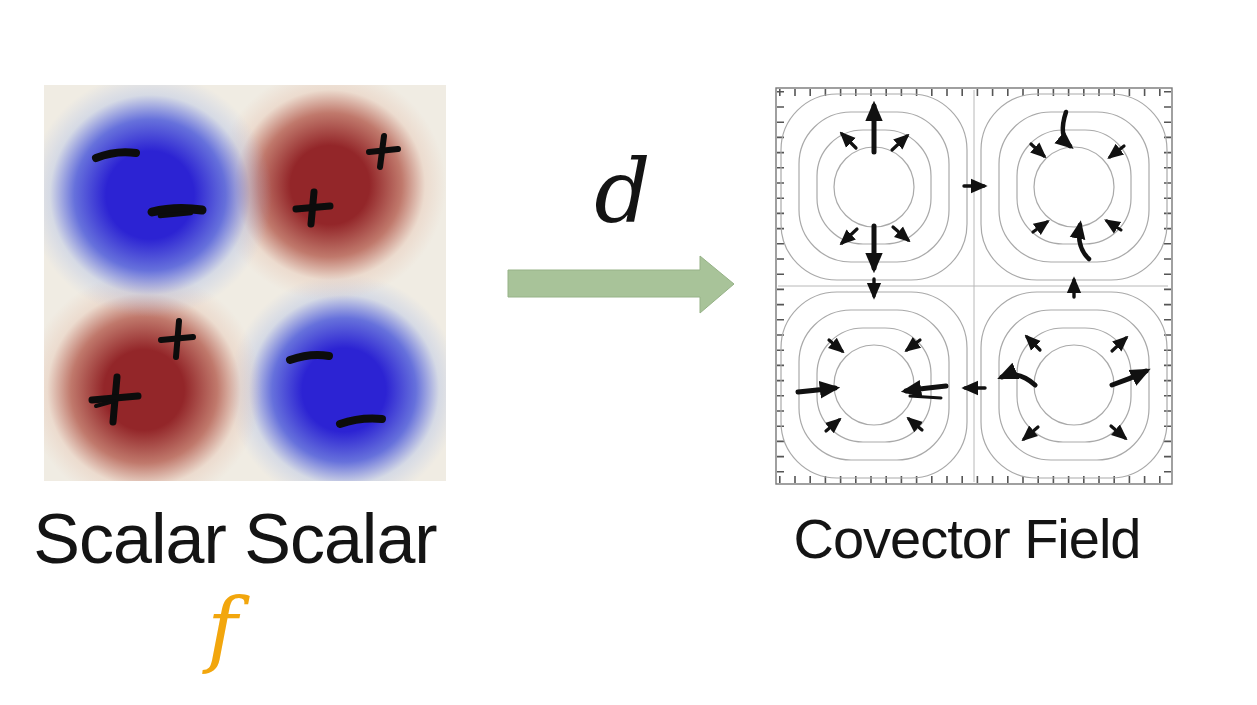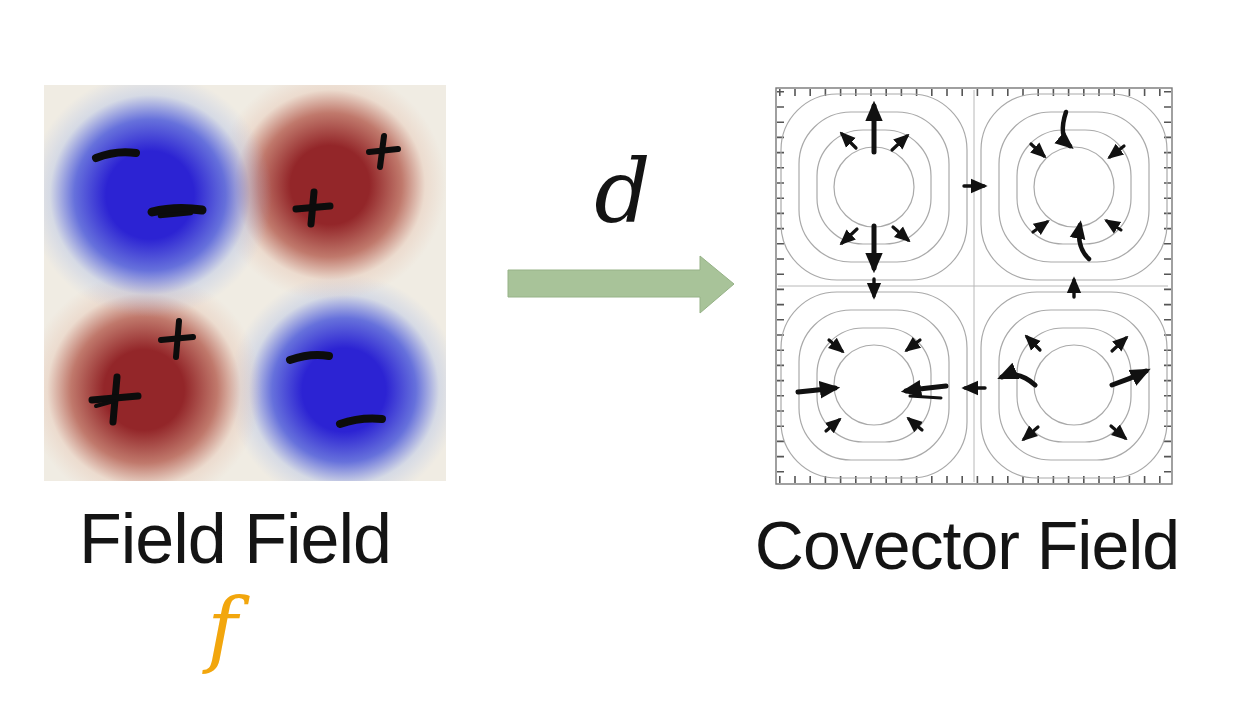--- a/index.html
+++ b/index.html
@@ -18,21 +18,21 @@
       #f0ece3;
   }
   
   #overlay{position:absolute;left:0;top:0;width:1257px;height:705px;}
   
   .title{
     position:absolute;text-align:center;color:#141414;
     font-size:70px;line-height:1;letter-spacing:-1px;white-space:nowrap;
   }
   #scalar-title{left:30px;top:504px;width:410px;}
-  #covector-title{left:752px;top:511px;width:430px;font-size:68px;}
+  #covector-title{left:752px;top:511px;width:430px;font-size:56px;}
   .math{
     position:absolute;text-align:center;line-height:1;white-space:nowrap;
     font-family:"DejaVu Serif",serif;font-style:italic;
   }
   #f-symbol{left:30px;top:588px;width:385px;font-size:82px;color:var(--gold,#F2A60D);}
   #d-operator{left:550px;top:148px;width:145px;font-size:88px;color:#141414;}
   #df-symbol{left:900px;top:596px;width:225px;font-size:64px;color:#141414;}
   #df-symbol .df-f{color:var(--gold,#F2A60D);padding-left:4px;}
 </style>
 </head>
@@ -157,18 +157,18 @@
         <path d="M1035,385 Q1018,370 1002,377" stroke-width="5" marker-end="url(#ahb)"></path>
         <path d="M1112,385 Q1130,379 1146,371" stroke-width="5" marker-end="url(#ahb)"></path>
         <line x1="1040" y1="350" x2="1027" y2="337" stroke-width="3.2" marker-end="url(#ah)"></line>
         <line x1="1112" y1="351" x2="1126" y2="338" stroke-width="3.2" marker-end="url(#ah)"></line>
         <line x1="1038" y1="427" x2="1024" y2="439" stroke-width="3.2" marker-end="url(#ah)"></line>
         <line x1="1111" y1="426" x2="1125" y2="438" stroke-width="3.2" marker-end="url(#ah)"></line>
       </g>
     </g>
   </svg>
 
-  <div class="title" id="scalar-title">Field Field</div>
+  <div class="title" id="scalar-title">Scalar Scalar</div>
   <div class="math" id="f-symbol">f</div>
   <div class="math" id="d-operator">d</div>
   <div class="title" id="covector-title">Covector Field</div>
 
 </div>
 
 </body></html>

